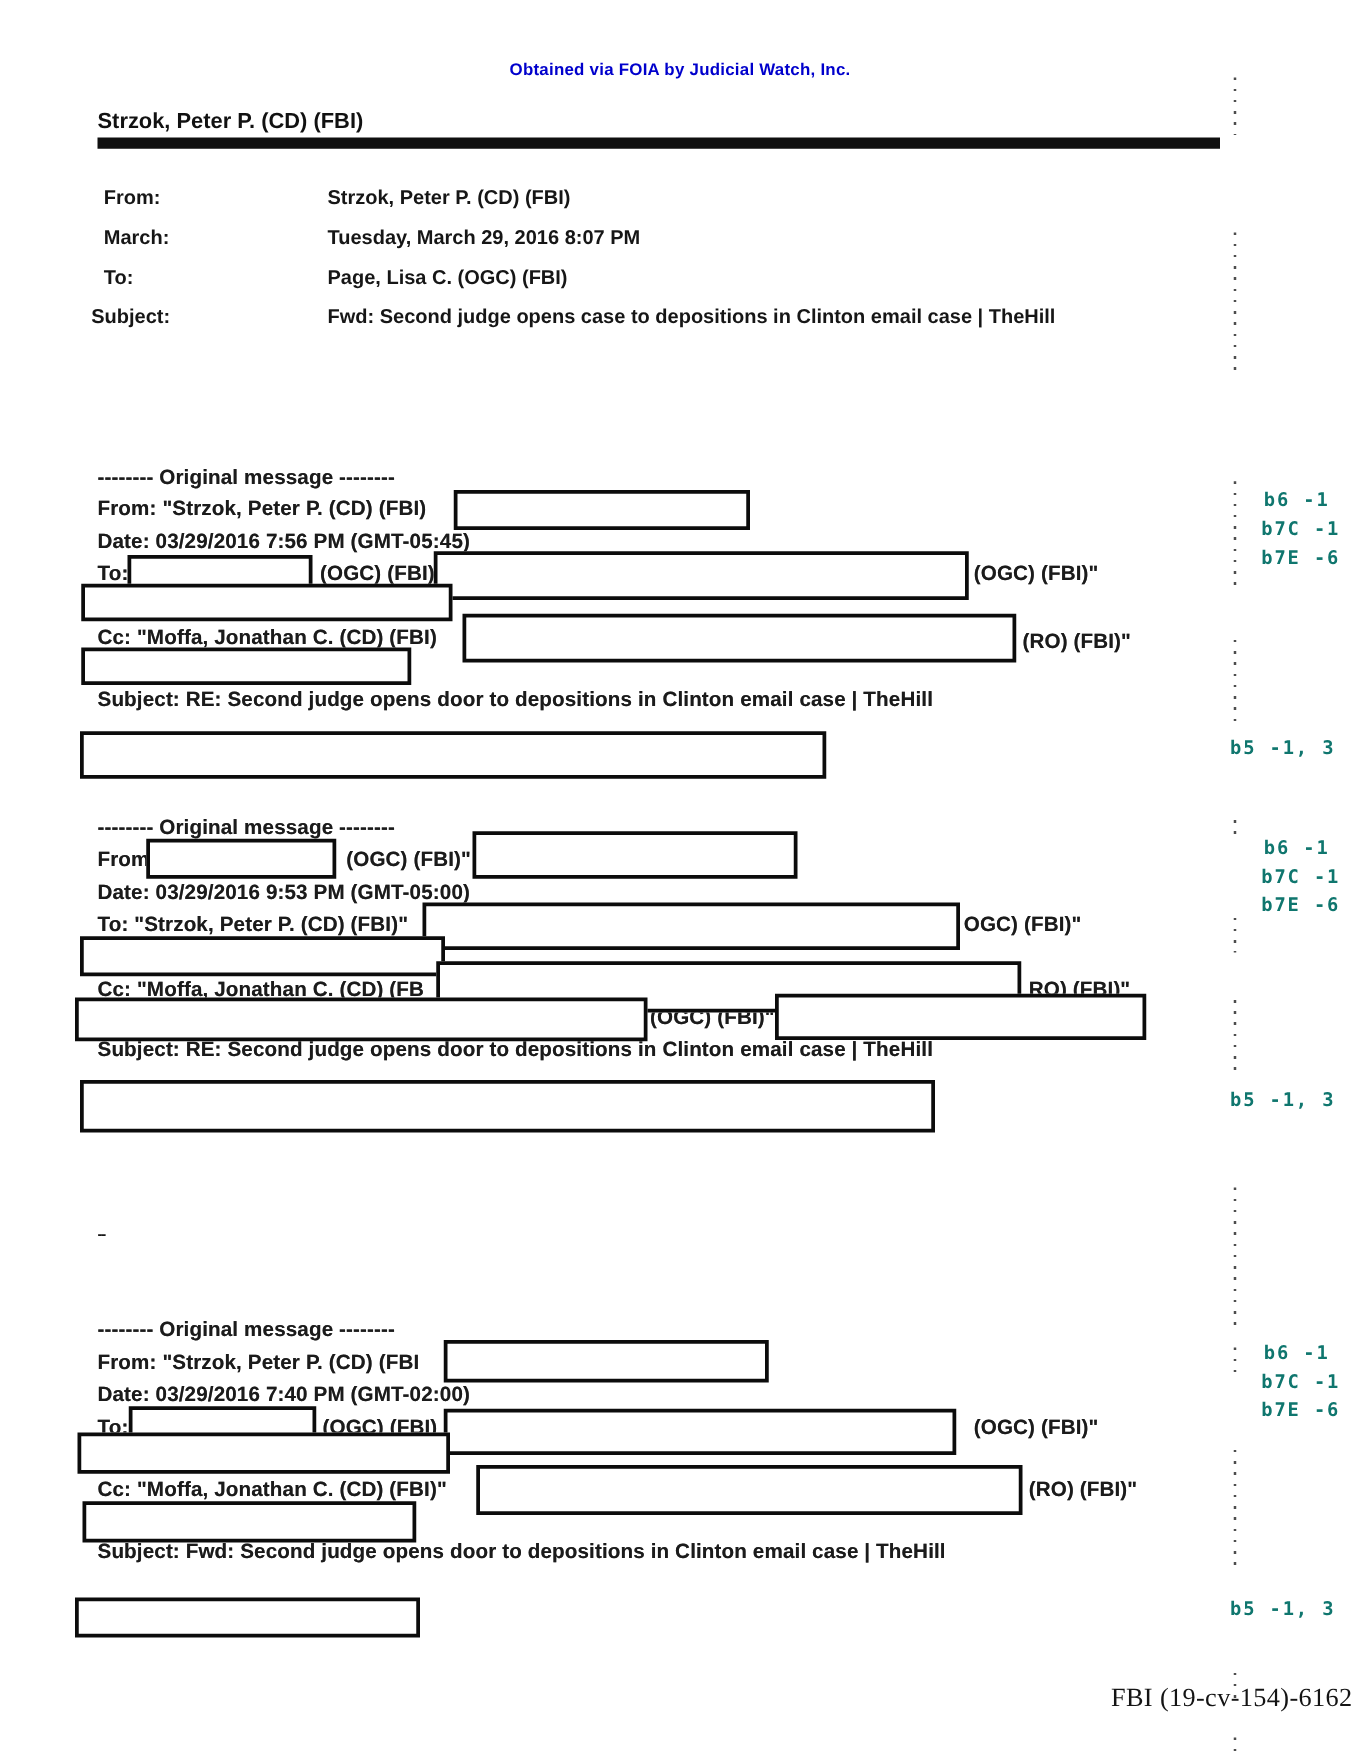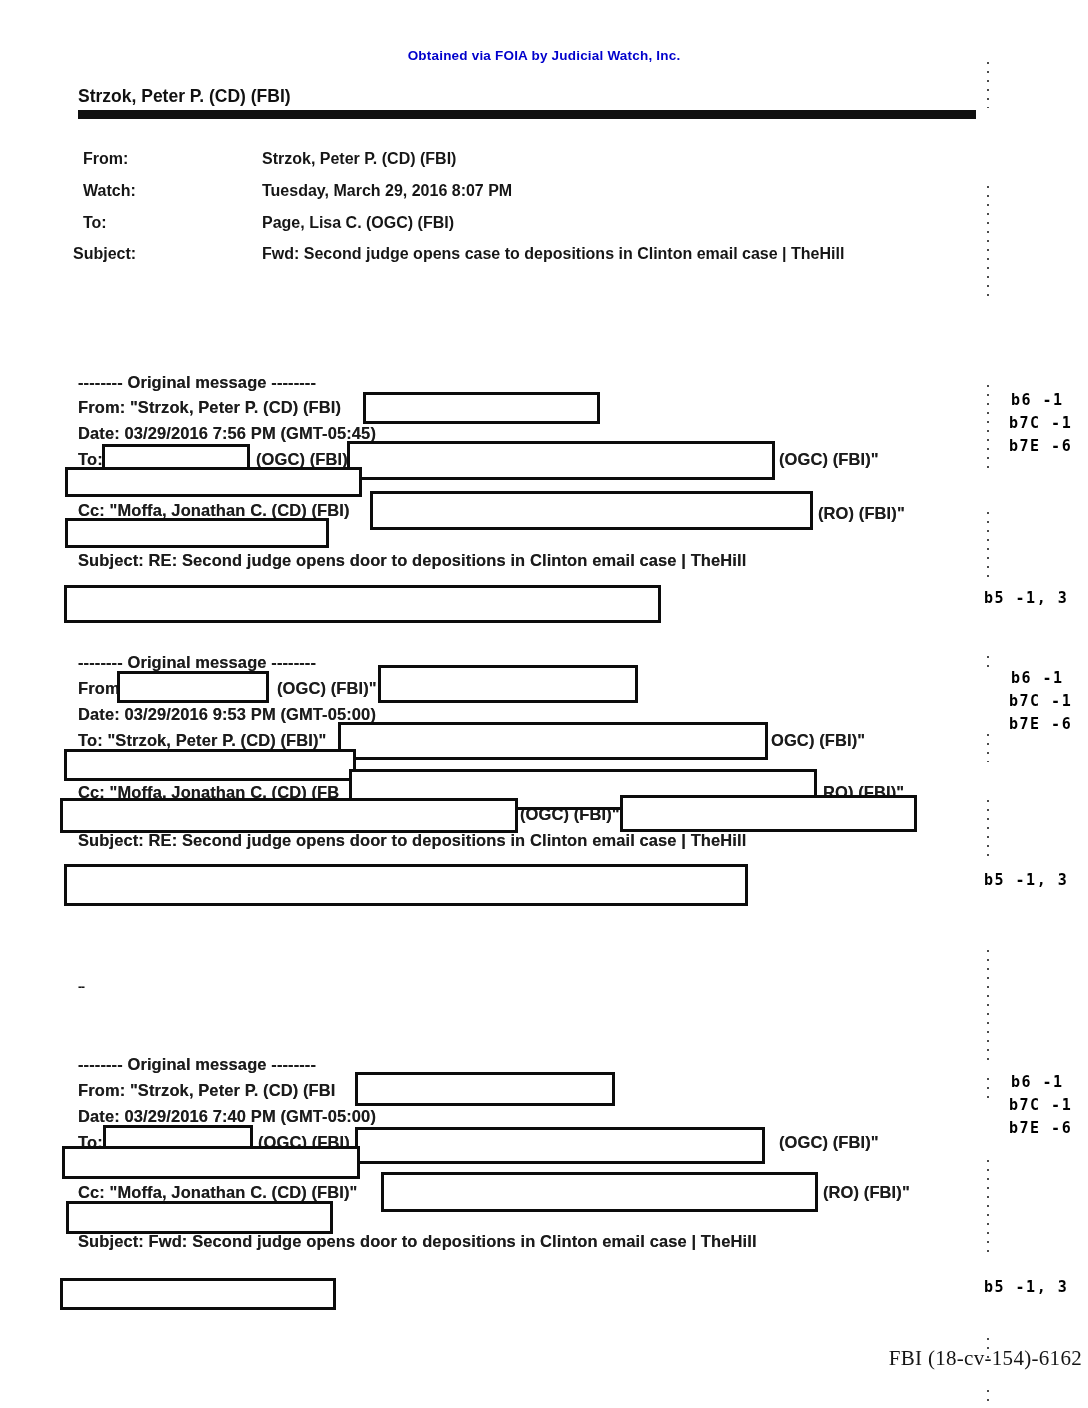--- a/index.html
+++ b/index.html
@@ -10,21 +10,21 @@
   .t { position:absolute; white-space:nowrap; z-index:1; }
   .scan { font-weight:bold; font-size:16.5px; letter-spacing:.1px; color:#1b1b1b;
           text-shadow:0 0 .4px rgba(0,0,0,.55); }
   .foia { font-size:13.5px; font-weight:bold; letter-spacing:.2px; }
   .title { font-size:17.5px; font-weight:bold; color:#111; }
   .rule  { position:absolute; background:#101010; z-index:1; }
   .hlabel { font-size:16px; font-weight:bold; }
   .hvalue { font-size:16px; font-weight:bold; }
   .redact { position:absolute; background:#ffffff; border:3px solid #0c0c0c; z-index:2; }
   .code { position:absolute; z-index:1; font-family:"DejaVu Sans Mono", monospace;
-          font-weight:bold; font-size:15px; letter-spacing:1.5px; color:#000000; white-space:nowrap; }
+          font-weight:bold; font-size:15px; letter-spacing:1.5px; color:#0f766e; white-space:nowrap; }
   .bates { font-family:"Liberation Serif", serif; font-size:21px; font-weight:normal;
            color:#141414; letter-spacing:.3px; }
   .dotseg { position:absolute; left:987px; width:2px; z-index:0;
             background-image:repeating-linear-gradient(to bottom, rgba(45,45,45,.85) 0 2px, transparent 2px 9px); }
   .dash-artifact { font-size:12px; font-weight:bold; letter-spacing:-1px; }
 </style>
 </head>
 <body>
 
 <div class="page">
@@ -43,21 +43,21 @@
   <div class="dotseg" style="top:1390px;height:16px"></div>
 
   <div class="t foia" style="left:0;top:48px;width:1088px;text-align:center;color:#0000cc">Obtained via FOIA by Judicial Watch, Inc.</div>
 
   <div class="t title" style="left:78px;top:86px">Strzok, Peter P. (CD) (FBI)</div>
   <div class="rule" style="left:78px;top:110px;width:898px;height:9px"></div>
 
   <div>
     <div class="t hlabel" style="left:83px;top:150px">From:</div>
     <div class="t hvalue" style="left:262px;top:150px">Strzok, Peter P. (CD) (FBI)</div>
-    <div class="t hlabel" style="left:83px;top:182px">Watch:</div>
+    <div class="t hlabel" style="left:83px;top:182px">March:</div>
     <div class="t hvalue" style="left:262px;top:182px">Tuesday, March 29, 2016 8:07 PM</div>
     <div class="t hlabel" style="left:83px;top:214px">To:</div>
     <div class="t hvalue" style="left:262px;top:214px">Page, Lisa C. (OGC) (FBI)</div>
     <div class="t hlabel" style="left:73px;top:245px">Subject:</div>
     <div class="t hvalue" style="left:262px;top:245px">Fwd: Second judge opens case to depositions in Clinton email case | TheHill</div>
   </div>
 
   <div>
     <div class="t scan" style="left:78px;top:373px">-------- Original message --------</div>
     <div class="t scan" style="left:78px;top:398px">From: "Strzok, Peter P. (CD) (FBI)</div>
@@ -114,21 +114,21 @@
     <div class="code" style="left:1009px;top:715px">b7E -6</div>
     <div class="code" style="left:984px;top:871px">b5 -1, 3</div>
   </div>
 
   <div class="t dash-artifact" style="left:78px;top:980px">--</div>
 
   <div>
     <div class="t scan" style="left:78px;top:1055px">-------- Original message --------</div>
     <div class="t scan" style="left:78px;top:1081px">From: "Strzok, Peter P. (CD) (FBI</div>
     <div class="redact" style="left:355px;top:1072px;width:254px;height:28px"></div>
-    <div class="t scan" style="left:78px;top:1107px">Date: 03/29/2016 7:40 PM (GMT-05:00)</div>
+    <div class="t scan" style="left:78px;top:1107px">Date: 03/29/2016 7:40 PM (GMT-02:00)</div>
 
     <div class="t scan" style="left:78px;top:1133px">To:</div>
     <div class="t scan" style="left:258px;top:1133px">(OGC) (FBI)</div>
     <div class="t scan" style="left:779px;top:1133px">(OGC) (FBI)"</div>
     <div class="redact" style="left:103px;top:1125px;width:144px;height:25px"></div>
     <div class="redact" style="left:355px;top:1127px;width:404px;height:31px"></div>
     <div class="redact" style="left:62px;top:1146px;width:292px;height:27px"></div>
 
     <div class="t scan" style="left:78px;top:1183px">Cc: "Moffa, Jonathan C. (CD) (FBI)"</div>
     <div class="t scan" style="left:823px;top:1183px">(RO) (FBI)"</div>
@@ -137,15 +137,15 @@
 
     <div class="t scan" style="left:78px;top:1232px">Subject: Fwd: Second judge opens door to depositions in Clinton email case | TheHill</div>
     <div class="redact" style="left:60px;top:1278px;width:270px;height:26px"></div>
 
     <div class="code" style="left:1011px;top:1073px">b6 -1</div>
     <div class="code" style="left:1009px;top:1096px">b7C -1</div>
     <div class="code" style="left:1009px;top:1119px">b7E -6</div>
     <div class="code" style="left:984px;top:1278px">b5 -1, 3</div>
   </div>
 
-  <div class="t bates" style="left:0;top:1346px;width:1082px;text-align:right">FBI (18-cv-154)-6162</div>
+  <div class="t bates" style="left:0;top:1346px;width:1082px;text-align:right">FBI (19-cv-154)-6162</div>
 
 </div>
 
 </body></html>

